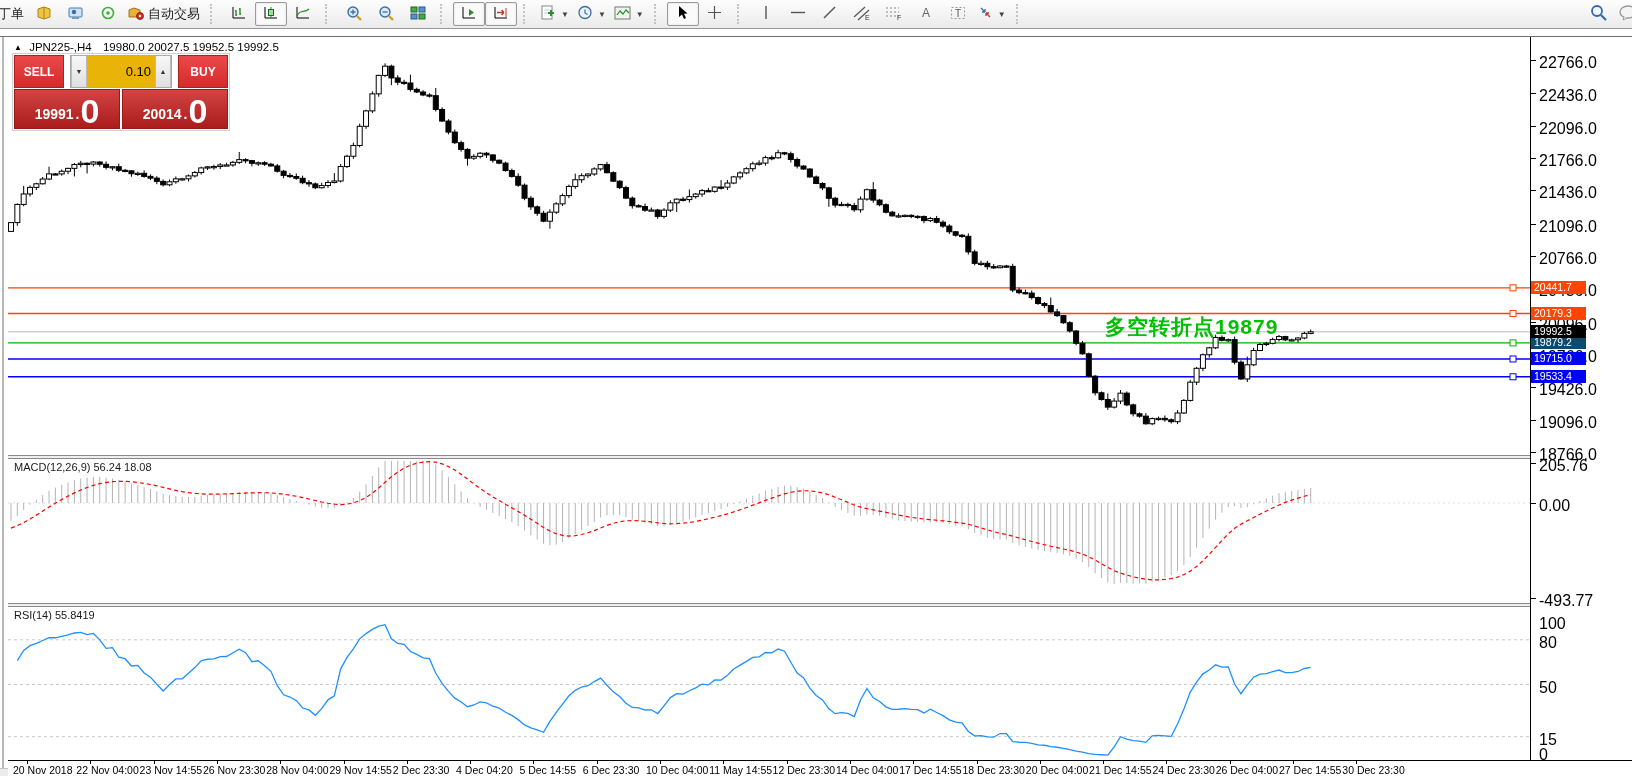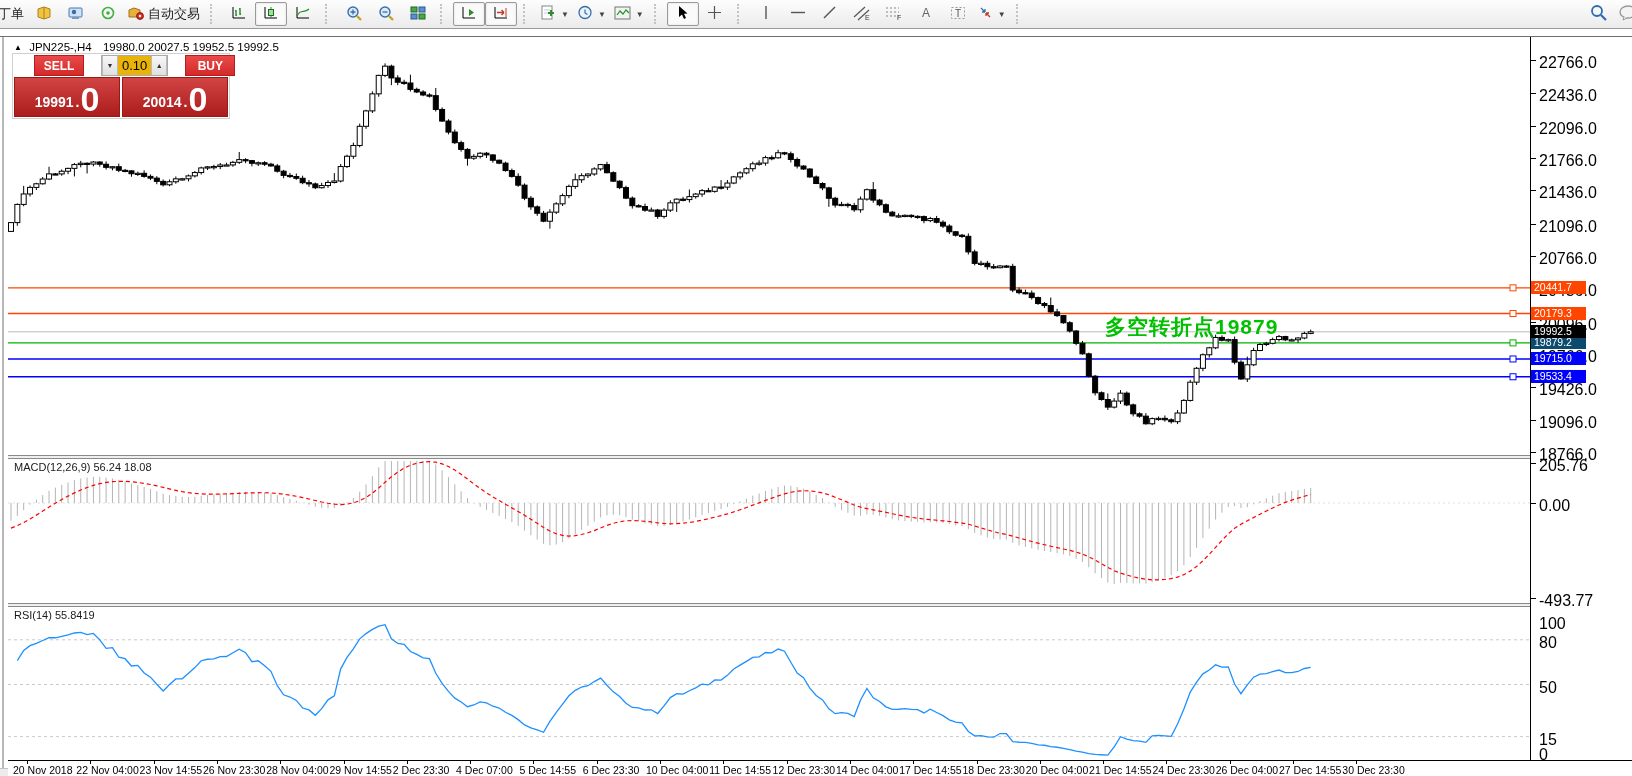--- a/index.html
+++ b/index.html
@@ -19,21 +19,21 @@
   #leftedge{position:absolute;left:2px;top:0;width:2px;height:740px;background:#b8b8b8;}
   #plot{position:absolute;left:8px;top:0;width:1522px;height:723px;overflow:hidden;}
   #plot-svg{position:absolute;left:0;top:0;z-index:1;}
   .sash{position:absolute;left:0;width:1522px;height:4px;background:#efefef;border-top:1px solid #8a8a8a;border-bottom:1px solid #8a8a8a;z-index:3;box-sizing:border-box;}
   #symbol-title{position:absolute;left:6px;top:4px;z-index:4;font-size:11.5px;color:#000;}
   #symbol-title .tri{font-size:8px;vertical-align:1px;margin-right:4px;}
   .ind-label{position:absolute;left:6px;z-index:4;font-size:11px;color:#1a1a1a;}
   #annotation{position:absolute;z-index:4;font-weight:bold;font-size:21px;letter-spacing:1px;}
   
   #trade{position:absolute;left:4px;top:16px;width:214px;z-index:6;background:#fff;border:1px solid #d0d0d0;padding:1px;}
-  #trade .row1{display:flex;height:21px;gap:17px;margin-left:20px;}
+  #trade .row1{display:flex;height:33px;gap:6px;}
   .tradebtn{flex:0 0 48px;background:linear-gradient(#ea4a4a,#d42a2a);color:#fff;font-size:12px;font-weight:bold;display:flex;align-items:center;justify-content:center;border:1px solid #b21e1e;}
   #volbox{flex:1;display:flex;border:1px solid #aaa;background:#eab308;}
   #vol-input{flex:1;text-align:right;font-size:13px;padding:0 4px;display:flex;align-items:center;justify-content:flex-end;color:#000;}
   .volarr{width:14px;background:linear-gradient(#f8f8f8,#dfdfdf);border-left:1px solid #bbb;border-right:1px solid #bbb;font-size:7px;color:#333;display:flex;align-items:center;justify-content:center;}
   #trade .row2{display:flex;height:40px;gap:2px;margin-top:1px;}
   .pricebox{flex:1;background:linear-gradient(#d24343,#ab1d1d);color:#fff;display:flex;align-items:flex-end;justify-content:center;padding-bottom:2px;border:1px solid #991818;}
   .pricebox .pmain{font-size:14px;font-weight:bold;margin-bottom:4px;}
   .pricebox .pdot{font-size:14px;font-weight:bold;margin:0 1px 4px 2px;}
   .pricebox .pbig{font-size:34px;font-weight:bold;line-height:30px;}
   
@@ -984,29 +984,29 @@
         <div class="tlabel" style="left: 131.6px;">23 Nov 14:55</div>
         <div class="ttick" style="left: 208.9px;"></div>
         <div class="tlabel" style="left: 194.9px;">26 Nov 23:30</div>
         <div class="ttick" style="left: 272.2px;"></div>
         <div class="tlabel" style="left: 258.2px;">28 Nov 04:00</div>
         <div class="ttick" style="left: 335.5px;"></div>
         <div class="tlabel" style="left: 321.5px;">29 Nov 14:55</div>
         <div class="ttick" style="left: 398.8px;"></div>
         <div class="tlabel" style="left: 384.8px;">2 Dec 23:30</div>
         <div class="ttick" style="left: 462.1px;"></div>
-        <div class="tlabel" style="left: 448.1px;">4 Dec 07:00</div>
+        <div class="tlabel" style="left: 448.1px;">4 Dec 04:20</div>
         <div class="ttick" style="left: 525.4px;"></div>
         <div class="tlabel" style="left: 511.4px;">5 Dec 14:55</div>
         <div class="ttick" style="left: 588.7px;"></div>
         <div class="tlabel" style="left: 574.7px;">6 Dec 23:30</div>
         <div class="ttick" style="left: 652px;"></div>
         <div class="tlabel" style="left: 638px;">10 Dec 04:00</div>
         <div class="ttick" style="left: 715.3px;"></div>
-        <div class="tlabel" style="left: 701.3px;">11 Dec 14:55</div>
+        <div class="tlabel" style="left: 701.3px;">11 May 14:55</div>
         <div class="ttick" style="left: 778.6px;"></div>
         <div class="tlabel" style="left: 764.6px;">12 Dec 23:30</div>
         <div class="ttick" style="left: 841.9px;"></div>
         <div class="tlabel" style="left: 827.9px;">14 Dec 04:00</div>
         <div class="ttick" style="left: 905.2px;"></div>
         <div class="tlabel" style="left: 891.2px;">17 Dec 14:55</div>
         <div class="ttick" style="left: 968.5px;"></div>
         <div class="tlabel" style="left: 954.5px;">18 Dec 23:30</div>
         <div class="ttick" style="left: 1031.8px;"></div>
         <div class="tlabel" style="left: 1017.8px;">20 Dec 04:00</div>

